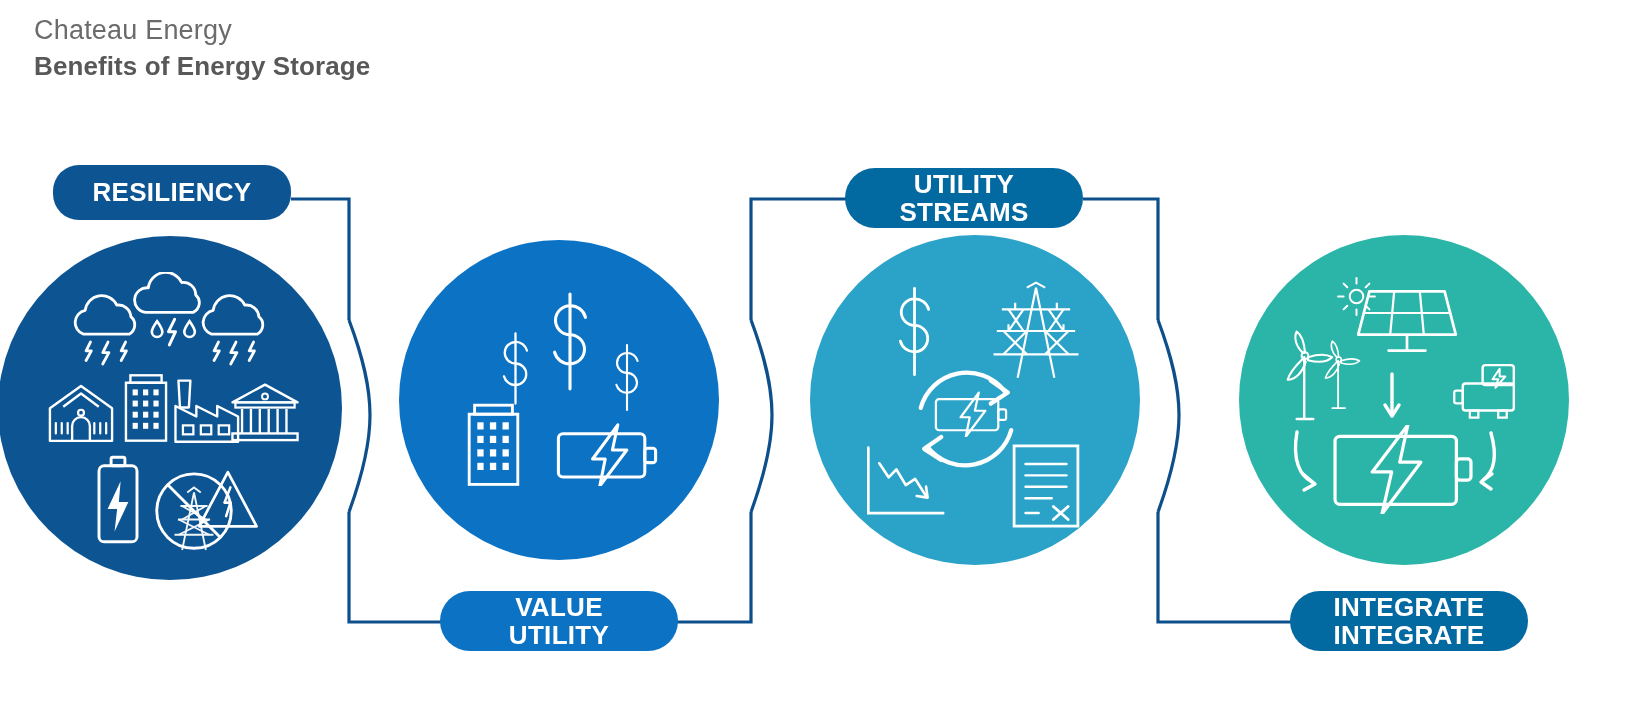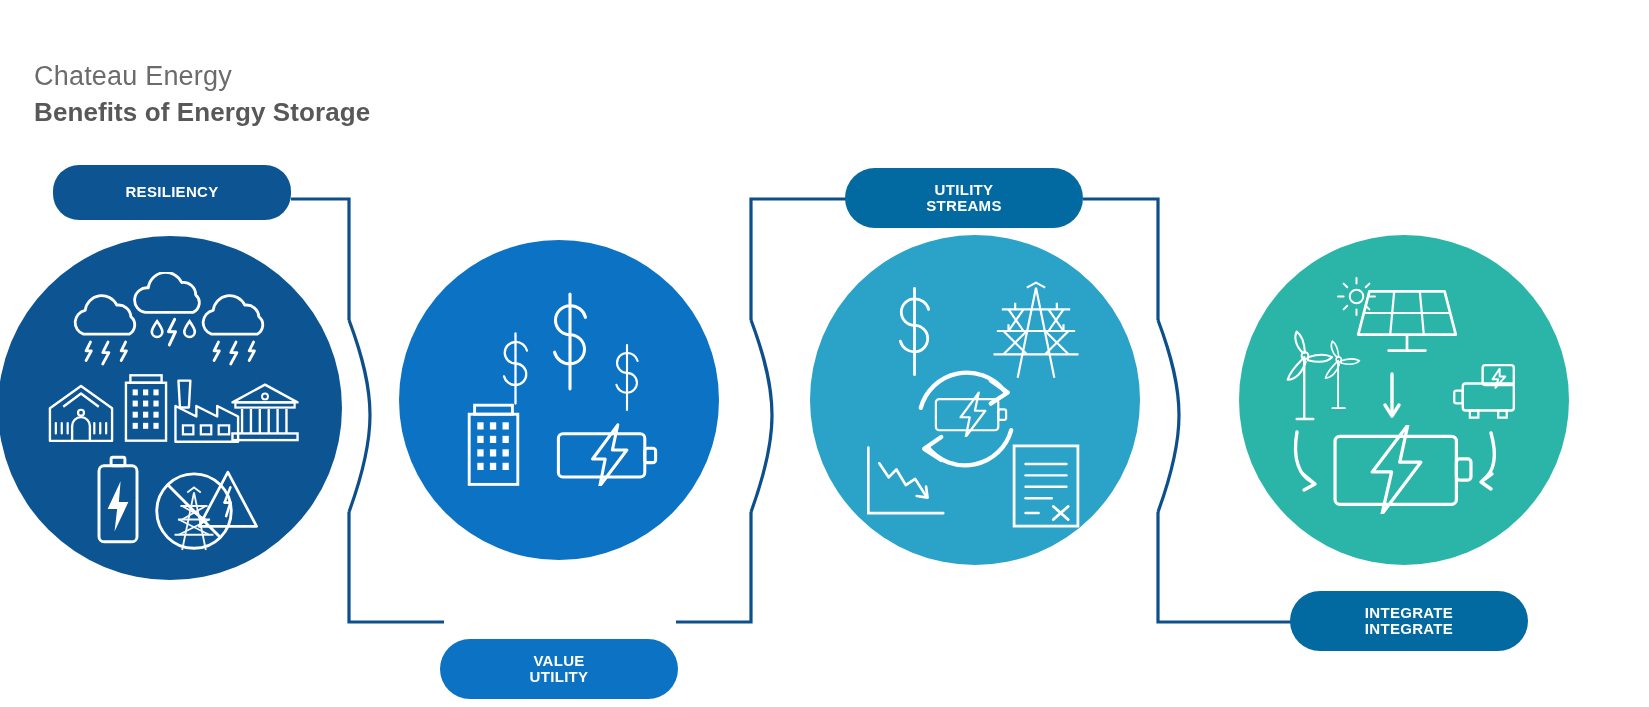--- a/index.html
+++ b/index.html
@@ -15,21 +15,20 @@
   }
 
   
   .header { position: absolute; left: 34px; top: 14px; }
   .header-brand {
     font-size: 27px;
     font-weight: 400;
     color: #6b6b6b;
     letter-spacing: 0.2px;
     line-height: 1.25;
-    margin-top: 46px;
   }
   .header-title {
     font-size: 26px;
     font-weight: bold;
     color: #585858;
     letter-spacing: 0.1px;
     line-height: 1.25;
     margin-top: 2px;
   }
 
@@ -44,41 +43,40 @@
 
   
   .badge {
     position: absolute;
     display: flex;
     flex-direction: column;
     align-items: center;
     justify-content: center;
     color: #ffffff;
     font-weight: bold;
-    font-size: 15px;
+    font-size: 26px;
     line-height: 1.08;
     letter-spacing: 0.3px;
     text-align: center;
     border-radius: 26px;
     white-space: nowrap;
     user-select: none;
   }
   .badge span { display: block; }
 
   #badge-resiliency {
     left: 53px; top: 165px;
     width: 238px; height: 55px;
     background: #0d5493;
   }
   #badge-value-streams {
     left: 440px; top: 591px;
     width: 238px; height: 60px;
     background: #0b72c4;
     border-radius: 30px;
-    margin-top: 48px;
   }
   #badge-utility-programs {
     left: 845px; top: 168px;
     width: 238px; height: 60px;
     background: #0369a1;
     border-radius: 30px;
   }
   #badge-integrate-renewables {
     left: 1290px; top: 591px;
     width: 238px; height: 60px;

